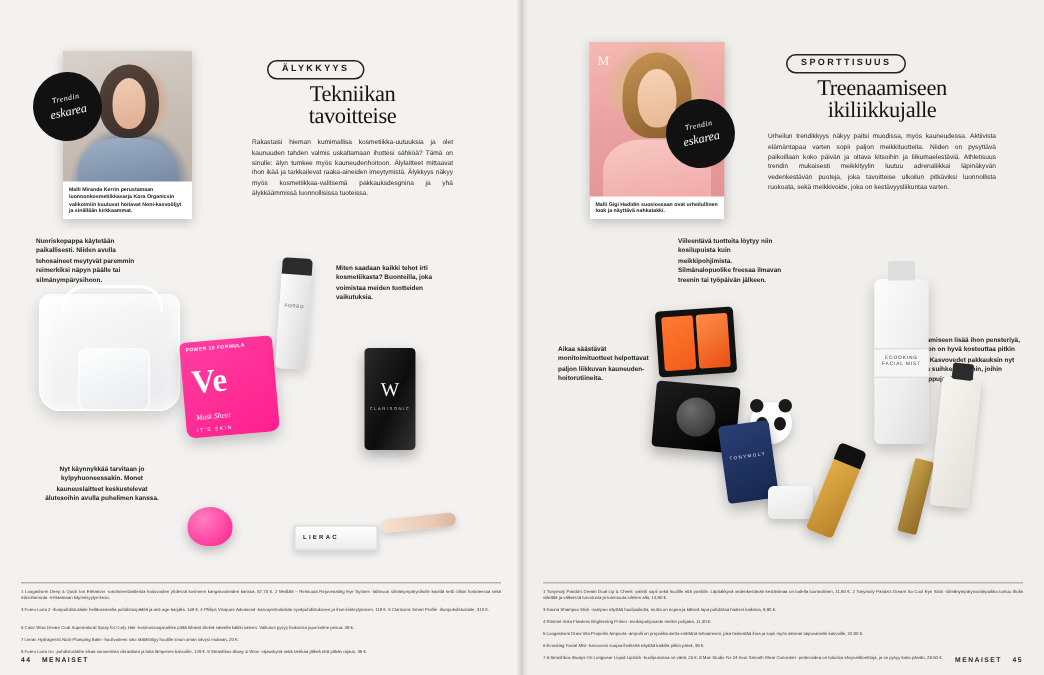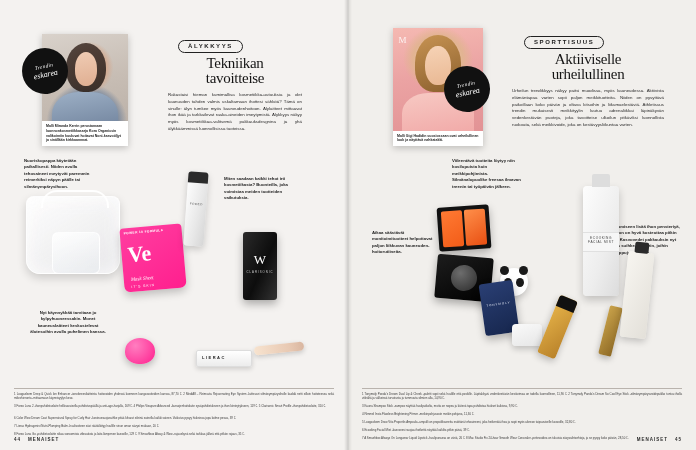--- a/index.html
+++ b/index.html
@@ -545,22 +545,22 @@
     </div>
 
     <div class="stamp" style="left:96px; top:66px;">
       <span class="s1">Trendin</span>
       <span class="s2">eskarea</span>
     </div>
 
     <div class="cat-label" style="left:176px; top:36px;">SPORTTISUUS</div>
 
     <div class="headline" style="left:160px; top:52px; width:160px; text-align:center;">
-      <span class="l1">Aktiiviselle</span>
-      <span class="l2">urheilullinen</span>
+      <span class="l1">Treenaamiseen</span>
+      <span class="l2">ikiliikkujalle</span>
     </div>
 
     <div class="deck" style="left:164px; top:88px; width:152px;">Urheilun trendikkyys näkyy paitsi muodissa, myös kauneudessa. Aktiivista elämäntapaa varten sopii paljon meikkituotteita. Niiden on pysyttävä paikoillaan koko päivän ja oltava kitsoihin ja liikumaelestäviä. Athletisuus trendin mukaisesti meikkityylin luutuu adrenaliikkai läpinäkyvän vedenkestävän puoteja, joka tavoitteise ulkoilun pitkäviksi luonnollista ruokoata, sekä meikkivoide, joka on kestävyysliikuntaa varten.</div>
 
     <div class="callout" style="left:104px; top:158px; width:72px; text-align:left;">Viileentävä tuotteita löytyy niin kosilupuista kuin meikkipohjimista. Silmänalopuolike freesaa ilmavan treenin tai työpäivän jälkeen.</div>
     <div class="callout" style="left:24px; top:230px; width:66px; text-align:left;">Aikaa säästävät monitoimituotteet helpottavat paljon liikkuvan kauneuden-hoitorutiineita.</div>
     <div class="callout" style="left:256px; top:224px; width:76px; text-align:left;">Treenaamiseen lisää ihon pensteriyä, jotrn ihon on hyvä kosteuttaa pitkin päivää. Kasvovedet pakkauksin nyt kätevita suihke-pulloihin, joihin vane-lappuja ei tarvita.</div>
 
     <div class="orange-palette" style="left:90px; top:206px;">
       <div class="pan-a"></div>

